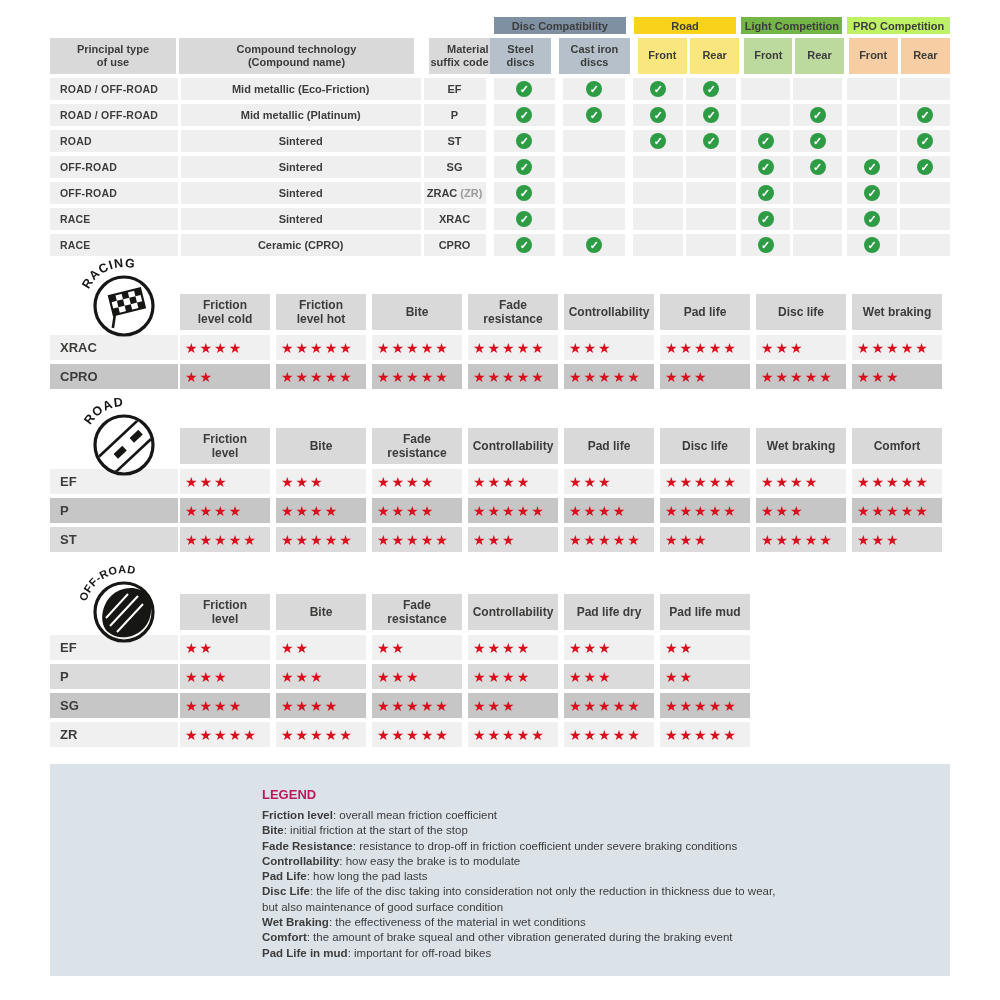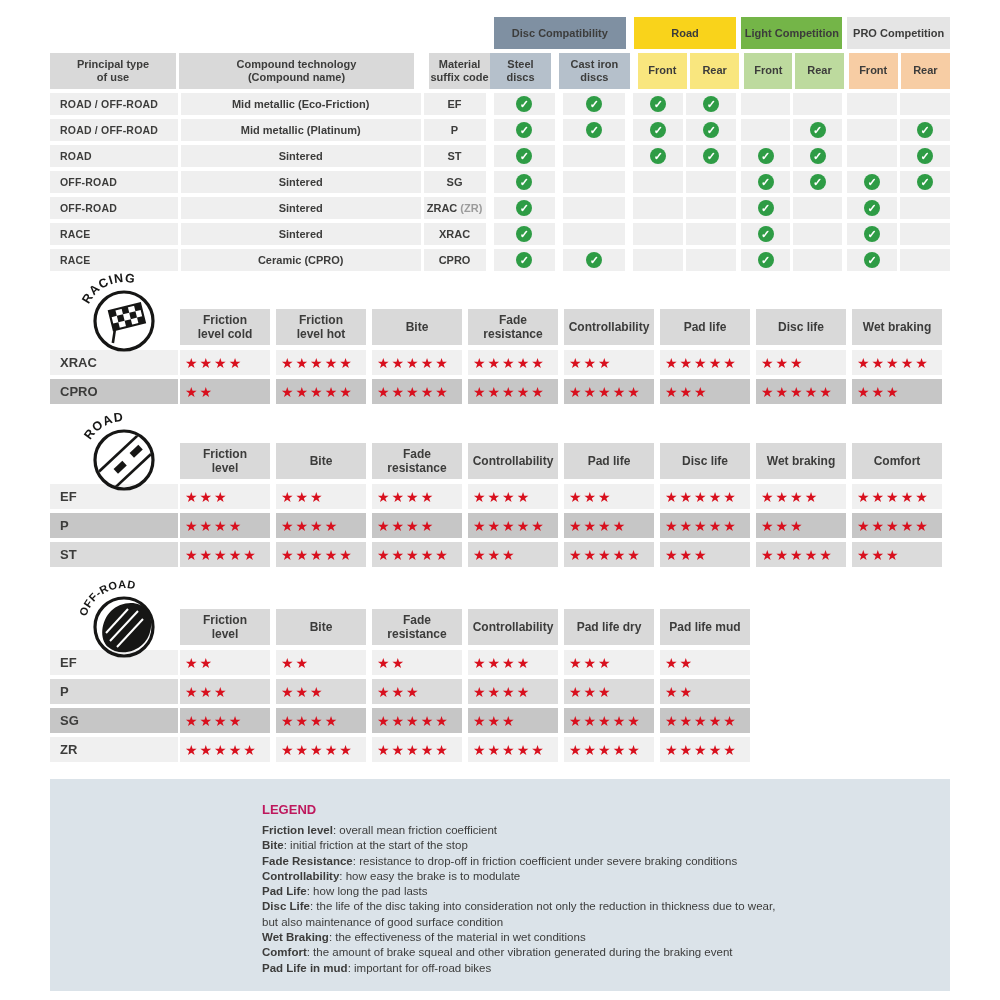--- a/index.html
+++ b/index.html
@@ -5,29 +5,29 @@
   * { margin:0; padding:0; box-sizing:border-box; }
   html,body { width:1000px; height:1000px; background:#fff; overflow:hidden;
               font-family:"Liberation Sans", sans-serif; color:#3c3c3b; }
   .page { position:relative; width:1000px; height:1000px; padding:17px 50px 0 50px; }
 
   .trow { display:flex; margin-bottom:4px; }
   .cell { display:flex; align-items:center; justify-content:center; text-align:center; }
   .spacer { flex:0 0 auto; }
 
   
-  .ghead { height:32px; font-size:11px; font-weight:bold; }
+  .ghead { height:17px; font-size:11px; font-weight:bold; }
   .chead { height:36px; font-size:11px; font-weight:bold; white-space:pre-line; line-height:1.22; }
   .dcell { height:22px; font-size:11px; font-weight:bold; background:#efefef; }
   .use   { justify-content:flex-start; padding-left:10px; font-size:10.5px; letter-spacing:.2px; }
   .gray    { background:#d9d9d9; }
   .slate   { background:#7f90a2; }  .slate-l  { background:#b5c0cb; }
   .yellow  { background:#f9d31b; }  .yellow-l { background:#f9e67e; }
   .green   { background:#74b548; }  .green-l  { background:#bdda9e; }
-  .orange  { background:#e5e5e5; }  .orange-l { background:#f7cda4; }
+  .orange  { background:#bef264; }  .orange-l { background:#f7cda4; }
   .note { color:#9b9b9b; margin-left:3px; }
   .check { width:16px; height:16px; border-radius:50%; background:#2e9c45; color:#fff;
            font-size:11px; font-weight:bold; display:flex; align-items:center; justify-content:center; }
 
   
   .rating-section { position:relative; }
   .icon-wrap { position:absolute; left:30px; width:84px; height:84px; }
   .rhead-row { margin-bottom:5px; }
   .rhead { width:90px; margin-right:6px; height:36px; font-size:12px; font-weight:bold;
            white-space:pre-line; line-height:1.2; background:#d9d9d9; }
@@ -57,21 +57,21 @@
         <div class="cell ghead slate" style="width: 132px; margin-right: 8px;">Disc Compatibility</div>
         <div class="cell ghead yellow" style="width: 103px; margin-right: 5px;">Road</div>
         <div class="cell ghead green" style="width: 101px; margin-right: 5px;">Light Competition</div>
         <div class="cell ghead orange" style="width: 103px; margin-right: 0px;">PRO Competition</div>
       </div>
       <div class="trow">
         <div class="cell chead gray" style="width: 128px; margin-right: 3px;">Principal type
 of use</div>
         <div class="cell chead gray" style="width: 239px; margin-right: 15px; text-align: center;">Compound technology
 (Compound name)</div>
-        <div class="cell chead gray" style="width: 62px; margin-right: 0;">Material
+        <div class="cell chead gray" style="width: 62px; margin-right: 0; text-align: right;">Material
 suffix code</div>
         <div class="cell chead slate-l" style="width: 62px; margin-right: 8px;">Steel
 discs</div>
         <div class="cell chead slate-l" style="width: 72px; margin-right: 8px;">Cast iron
 discs</div>
         <div class="cell chead yellow-l" style="width: 50px; margin-right: 3px;">Front</div>
         <div class="cell chead yellow-l" style="width: 50px; margin-right: 5px;">Rear</div>
         <div class="cell chead green-l" style="width: 49px; margin-right: 3px;">Front</div>
         <div class="cell chead green-l" style="width: 49px; margin-right: 5px;">Rear</div>
         <div class="cell chead orange-l" style="width: 50px; margin-right: 3px;">Front</div>

